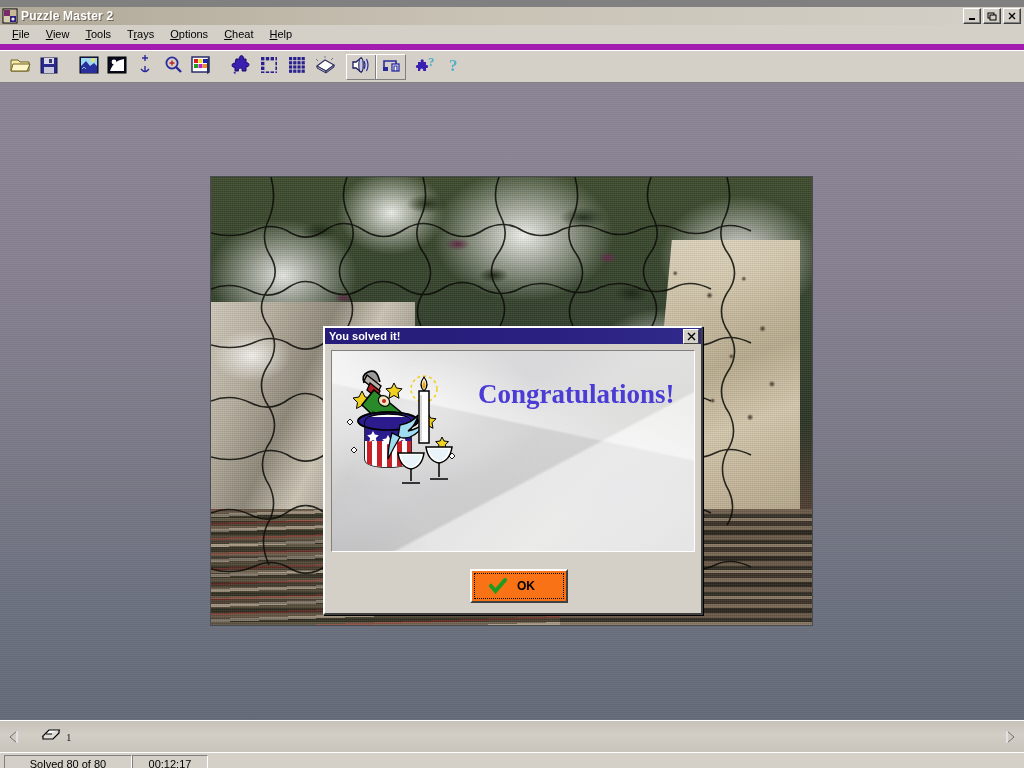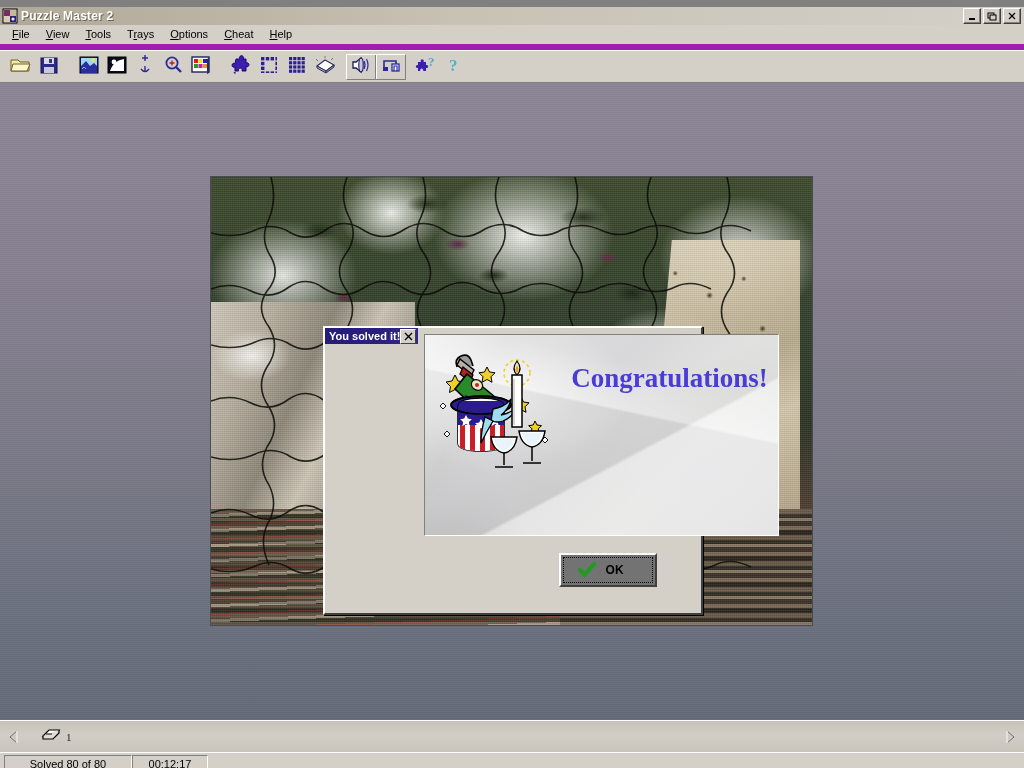--- a/index.html
+++ b/index.html
@@ -260,21 +260,21 @@
     position: absolute;
     left: 323px; top: 243px;
     width: 376px; height: 285px;
     background: #d4d0c8;
     border-top: 2px solid #ffffff;
     border-left: 2px solid #ffffff;
     border-right: 2px solid #404040;
     border-bottom: 2px solid #404040;
     box-shadow: 1px 1px 0 #000;
     display: flex;
-    flex-direction: row;
+    flex-direction: column;
   }
   .dlg-titlebar {
     height: 16px;
     background: linear-gradient(to right, #241c78 0%, #2a2080 60%, #312a8c 100%);
     display: flex;
     align-items: center;
     padding: 0 2px 0 4px;
     flex: none;
   }
   .dlg-title {
@@ -362,21 +362,21 @@
   }
   .dlg-buttons {
     flex: none;
     display: flex;
     justify-content: center;
     align-items: center;
     padding-top: 17px;
   }
   .ok-btn {
     width: 94px; height: 30px;
-    background: #737373;
+    background: #f97316;
     border-top: 2px solid #ffffff;
     border-left: 2px solid #ffffff;
     border-right: 2px solid #404040;
     border-bottom: 2px solid #404040;
     display: flex;
     align-items: center;
     justify-content: center;
     position: relative;
     gap: 10px;
     margin-left: 12px;

